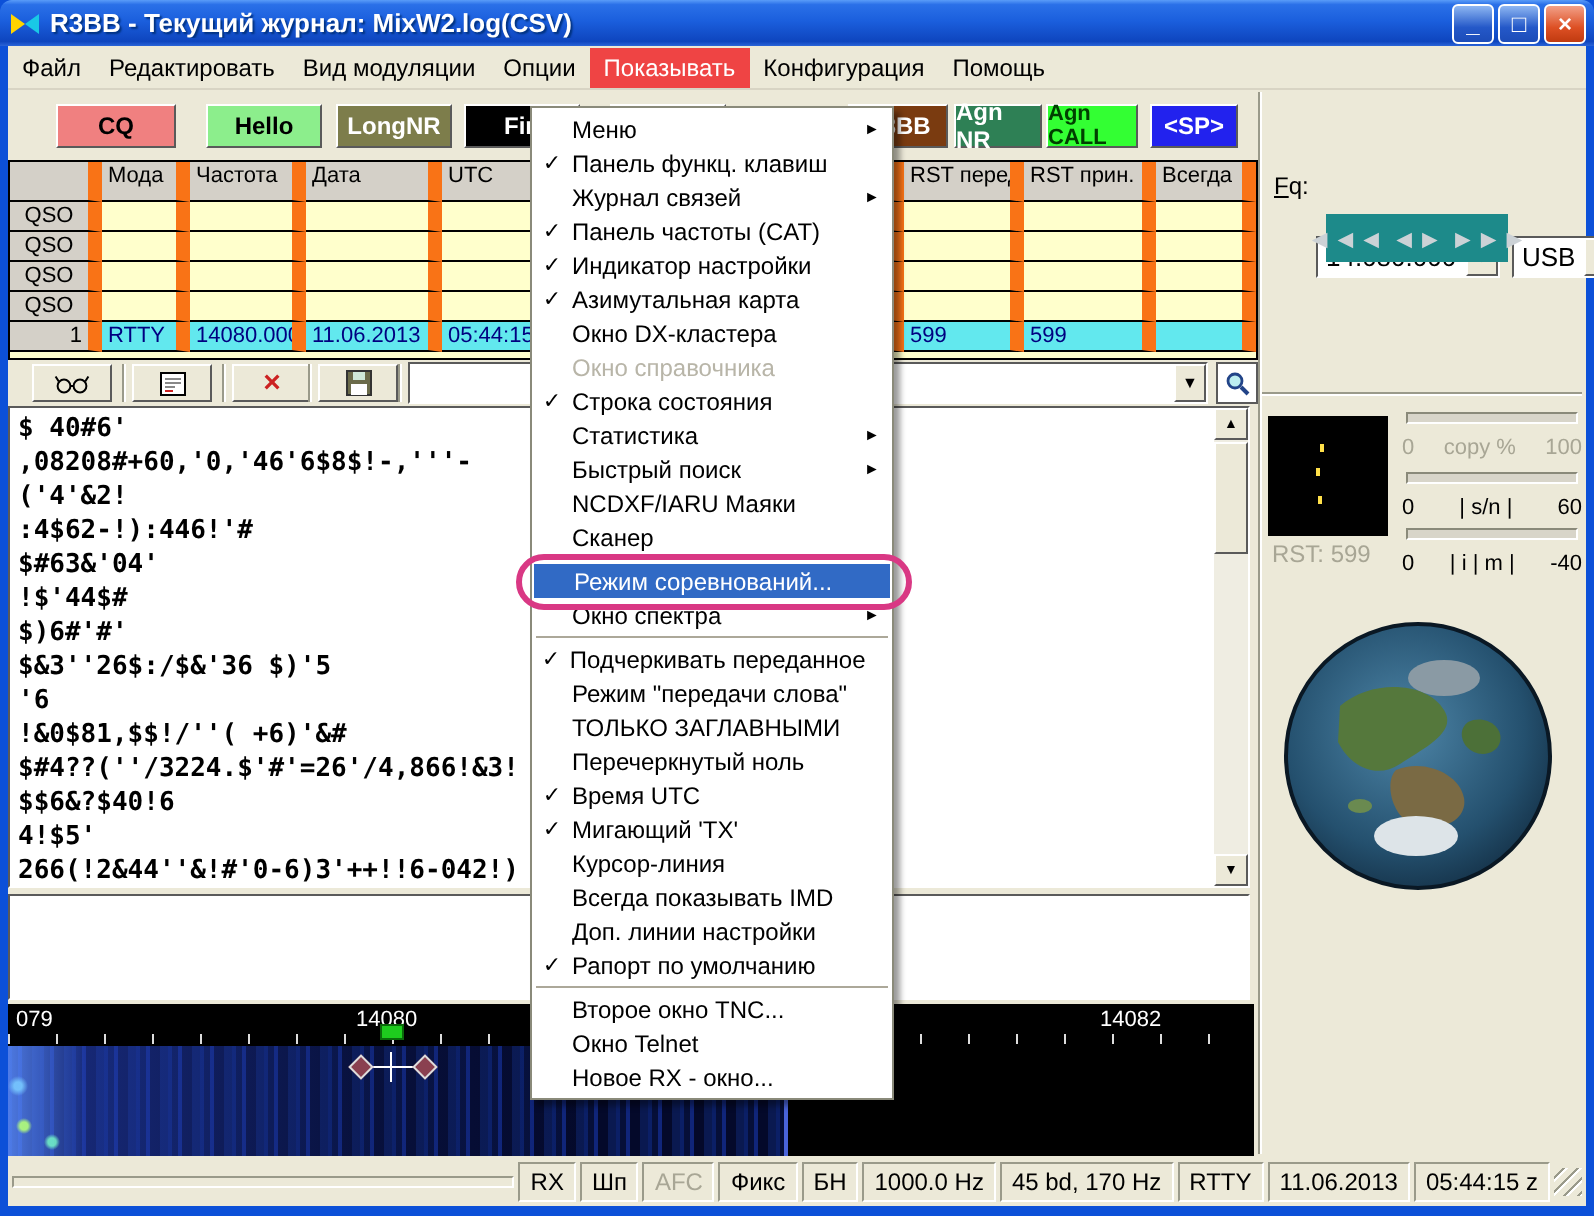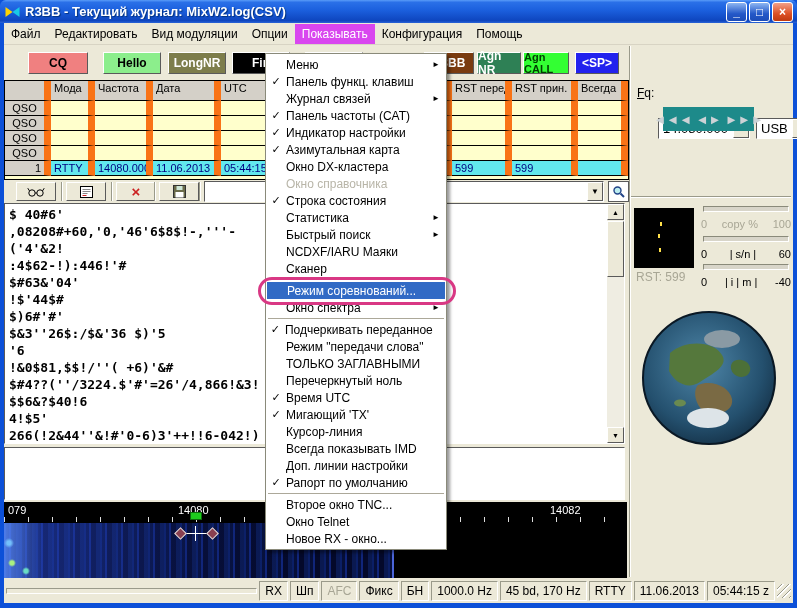--- a/index.html
+++ b/index.html
@@ -16,21 +16,21 @@
     white-space:nowrap; overflow:hidden; }
   .winbtn { width:21px; height:20px; margin-left:2px; border:1px solid #fff; border-radius:3px;
     color:#fff; font-size:12px; font-weight:bold; display:flex; align-items:center; justify-content:center;
     background:linear-gradient(180deg,#8db6f2,#2458c8 60%,#1c4cb8); }
   .winbtn.close { background:linear-gradient(180deg,#f2a088,#dd5024 60%,#c03a10); }
 
   
   .menubar { position:absolute; left:4px; top:23px; width:789px; height:22px; background:#ece9d8;
     display:flex; align-items:center; font-size:12px; border-bottom:1px solid #d8d4c4; }
   .menubar .m { padding:3px 7px; color:#000; }
-  .menubar .m.active { background:#d946ef; color:#fff; }
+  .menubar .m.active { background:#ef4444; color:#fff; }
 
   
   .toolbar1 { position:absolute; left:4px; top:45px; width:789px; height:35px; background:#ece9d8; }
   .macro { position:absolute; top:7px; height:22px; border:1px solid;
     border-color:#fff #5a5a5a #5a5a5a #fff; font-size:12px; font-weight:bold;
     display:flex; align-items:center; justify-content:center; }
 
   
   .logtable { position:absolute; left:4px; top:80px; width:625px; height:100px; border:1px solid #000;
     background:#ffffcc; font-size:11px; }

